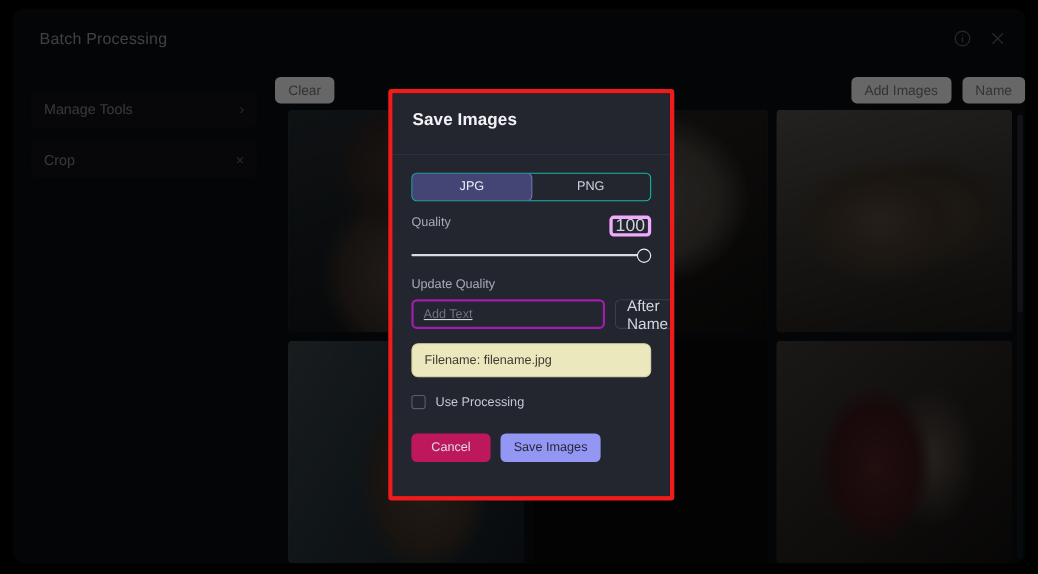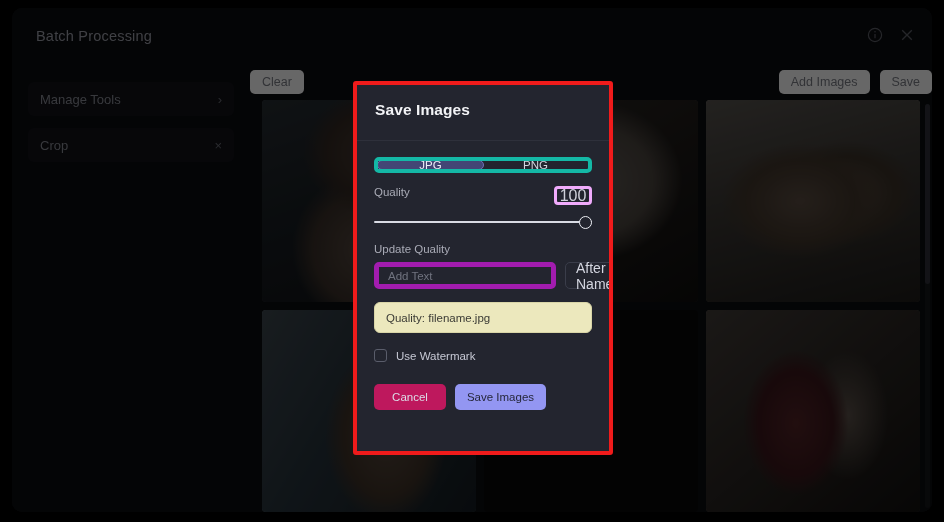--- a/index.html
+++ b/index.html
@@ -196,22 +196,22 @@
 
   .field-label {
     font-size: 11.5px;
     color: #a9abb6;
     margin-bottom: 7px;
   }
 
   .seg {
     display: flex;
     width: 100%;
-    height: 16px;
-    border: 4px solid #14b8a6;
+    height: 26px;
+    border: 1px solid #14b8a6;
     border-radius: 5px;
     overflow: hidden;
   }
   .seg-item {
     flex: 1;
     display: flex;
     align-items: center;
     justify-content: center;
     font-size: 11.5px;
     color: #d2d4de;
@@ -263,27 +263,28 @@
   }
 
   .row2 {
     margin-top: 11px;
     display: flex;
     gap: 9px;
   }
   .text-input {
     flex: 1;
     height: 27px;
-    border: 5px solid #a21caf;
+    border: 2px solid #a21caf;
     border-radius: 5px;
     background: transparent;
     color: #d4d6e0;
     font-size: 11.5px;
     padding: 0 9px;
     font-family: "Liberation Sans", sans-serif;
+    text-decoration: underline;
   }
   .text-input::placeholder { color: #70737f; }
 
   .select {
     width: 107px;
     height: 27px;
     border: 1px solid #3a3d4a;
     border-radius: 5px;
     display: flex;
     align-items: center;
@@ -381,21 +382,21 @@
         <span class="end">×</span>
       </div>
     </div>
 
     <div class="main">
 
       <div class="toolbar">
         <div class="tb-btn">Clear</div>
         <div class="tb-spacer"></div>
         <div class="tb-btn right">Add Images</div>
-        <div class="tb-btn right">Save</div>
+        <div class="tb-btn right">Name</div>
       </div>
 
       <div class="grid">
         <div class="thumb">
           <div class="art" style="background:
                 radial-gradient(ellipse 46% 40% at 56% 26%, #b08f7e 0%, #7d6355 55%, rgba(0,0,0,0) 80%),
                 radial-gradient(ellipse 40% 45% at 48% 74%, #c9a994 0%, #8a7263 60%, rgba(0,0,0,0) 85%),
                 linear-gradient(160deg, #5d6d78 0%, #3e4a54 45%, #272d34 100%)"></div>
           <div class="dim"></div>
         </div>
@@ -470,26 +471,26 @@
             <span class="sv">After Name</span>
             <span class="chev">
               <svg width="11" height="11" viewBox="0 0 12 12" fill="none" stroke="currentColor" stroke-width="1.3">
                 <polyline points="2.5,4.5 6,8 9.5,4.5"></polyline>
               </svg>
             </span>
           </div>
         </div>
 
         <div class="hint">
-          <span>Quality: filename.jpg</span>
+          <span>Filename: filename.jpg</span>
         </div>
 
         <div class="check-row">
           <div class="cbox"></div>
-          <div class="check-lbl">Use Watermark</div>
+          <div class="check-lbl">Use Processing</div>
         </div>
 
         <div class="btn-row">
           <div class="btn btn-cancel">Cancel</div>
           <div class="btn btn-primary">Save Images</div>
         </div>
 
       </div>
     </div>
 

